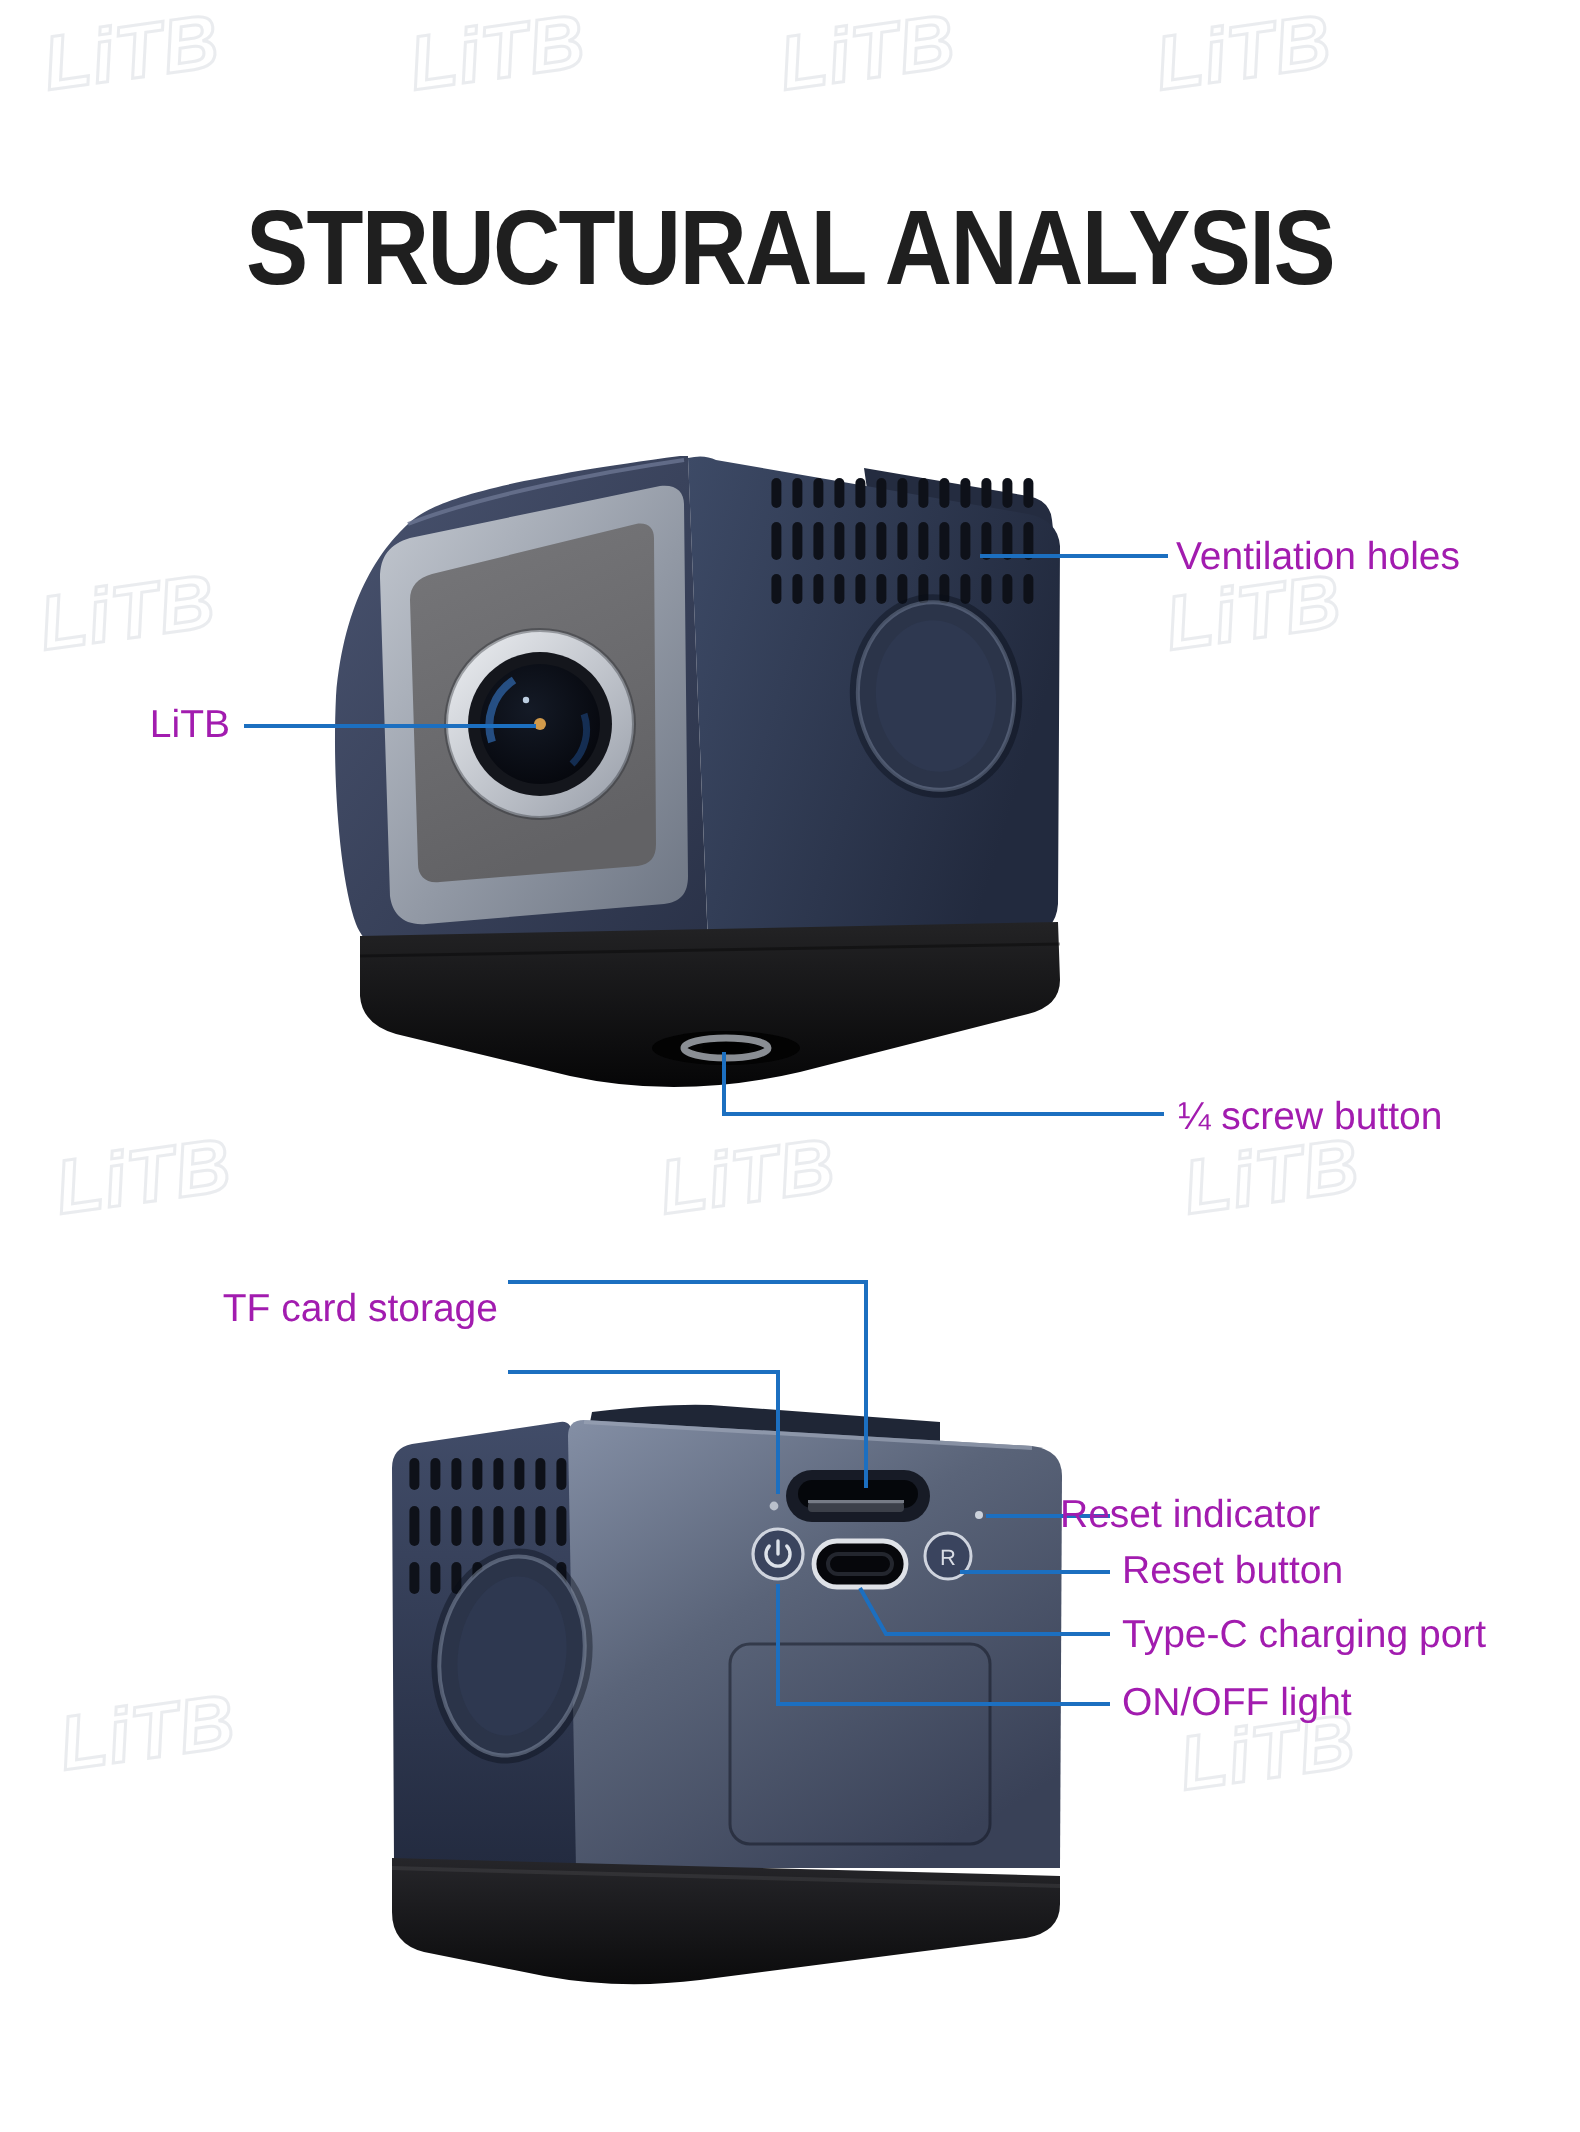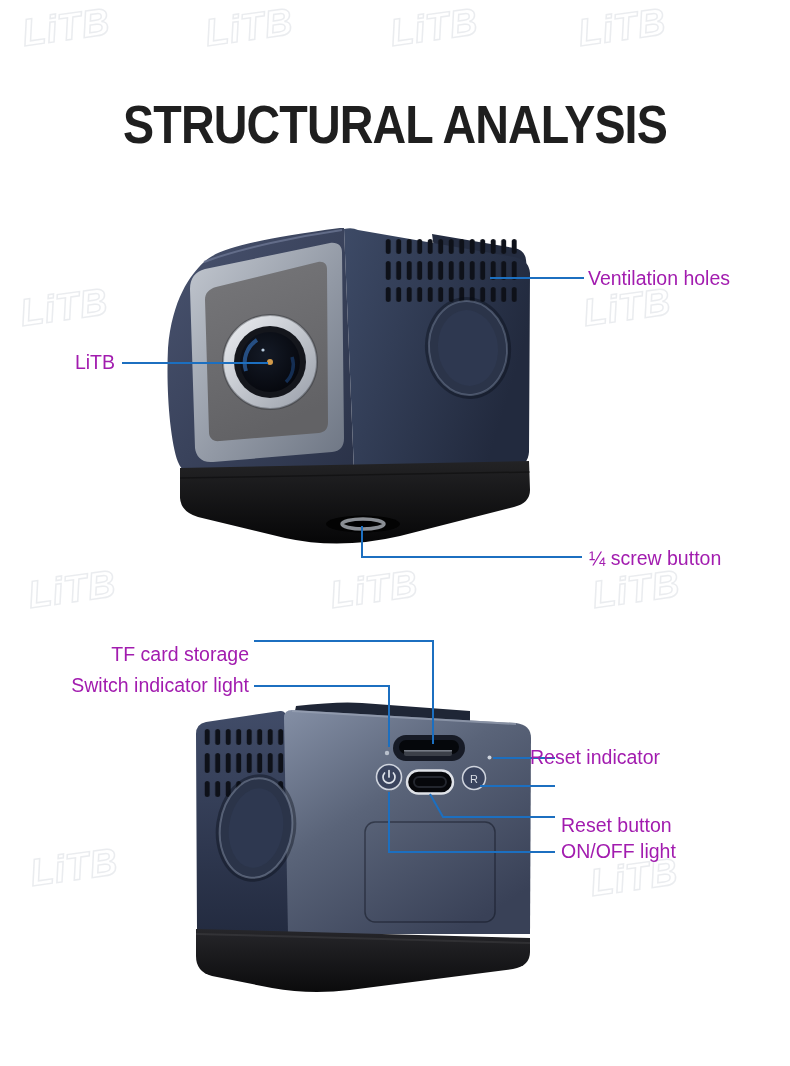--- a/index.html
+++ b/index.html
@@ -219,18 +219,18 @@
     <path d="M493,758 H555"></path>
     <path d="M480,786 H555"></path>
     <path d="M430,794 L443,817 H555"></path>
     <path d="M389,792 V852 H555"></path>
   </svg>
 
   <div class="lbl" style="left:588px;top:279px">Ventilation holes</div>
   <div class="lbl" style="right:675px;top:363px">LiTB</div>
   <div class="lbl" style="left:589px;top:559px">¼ screw button</div>
   <div class="lbl" style="right:541px;top:655px">TF card storage</div>
-  <div class="lbl" style="right:541px;top:686px">Switch indicator light</div>
   <div class="lbl" style="left:530px;top:758px">Reset indicator</div>
-  <div class="lbl" style="left:561px;top:826px">Reset button</div>
+  <div class="lbl" style="left:561px;top:786px">Reset button</div>
+  <div class="lbl" style="left:561px;top:818px">Type-C charging port</div>
   <div class="lbl" style="left:561px;top:852px">ON/OFF light</div>
 
 </div>
 
 </body></html>

